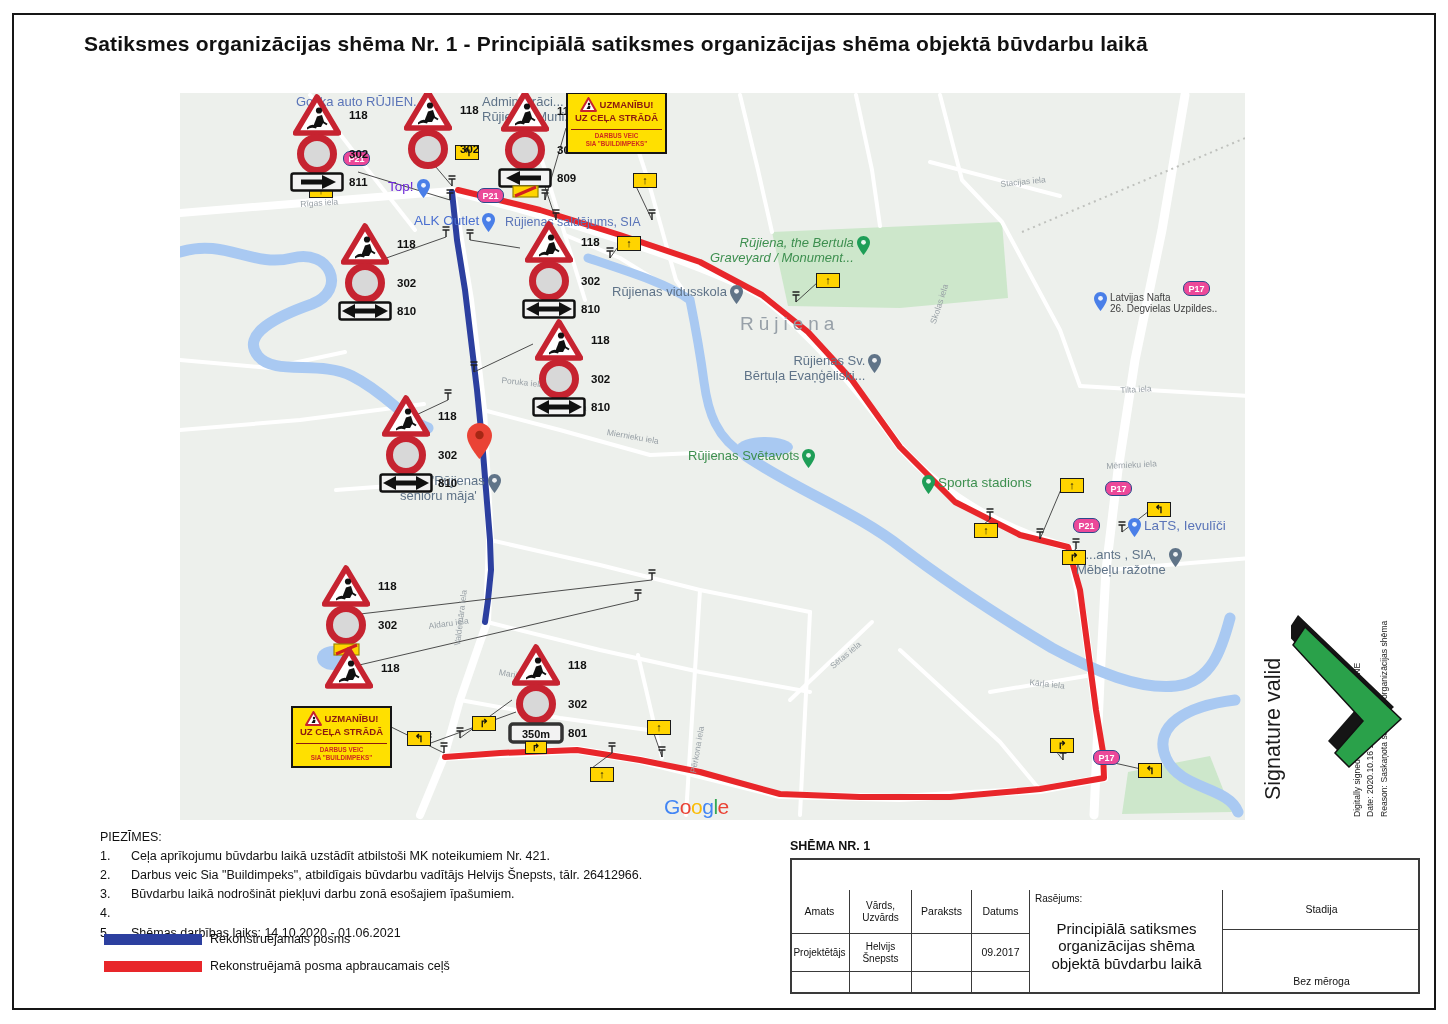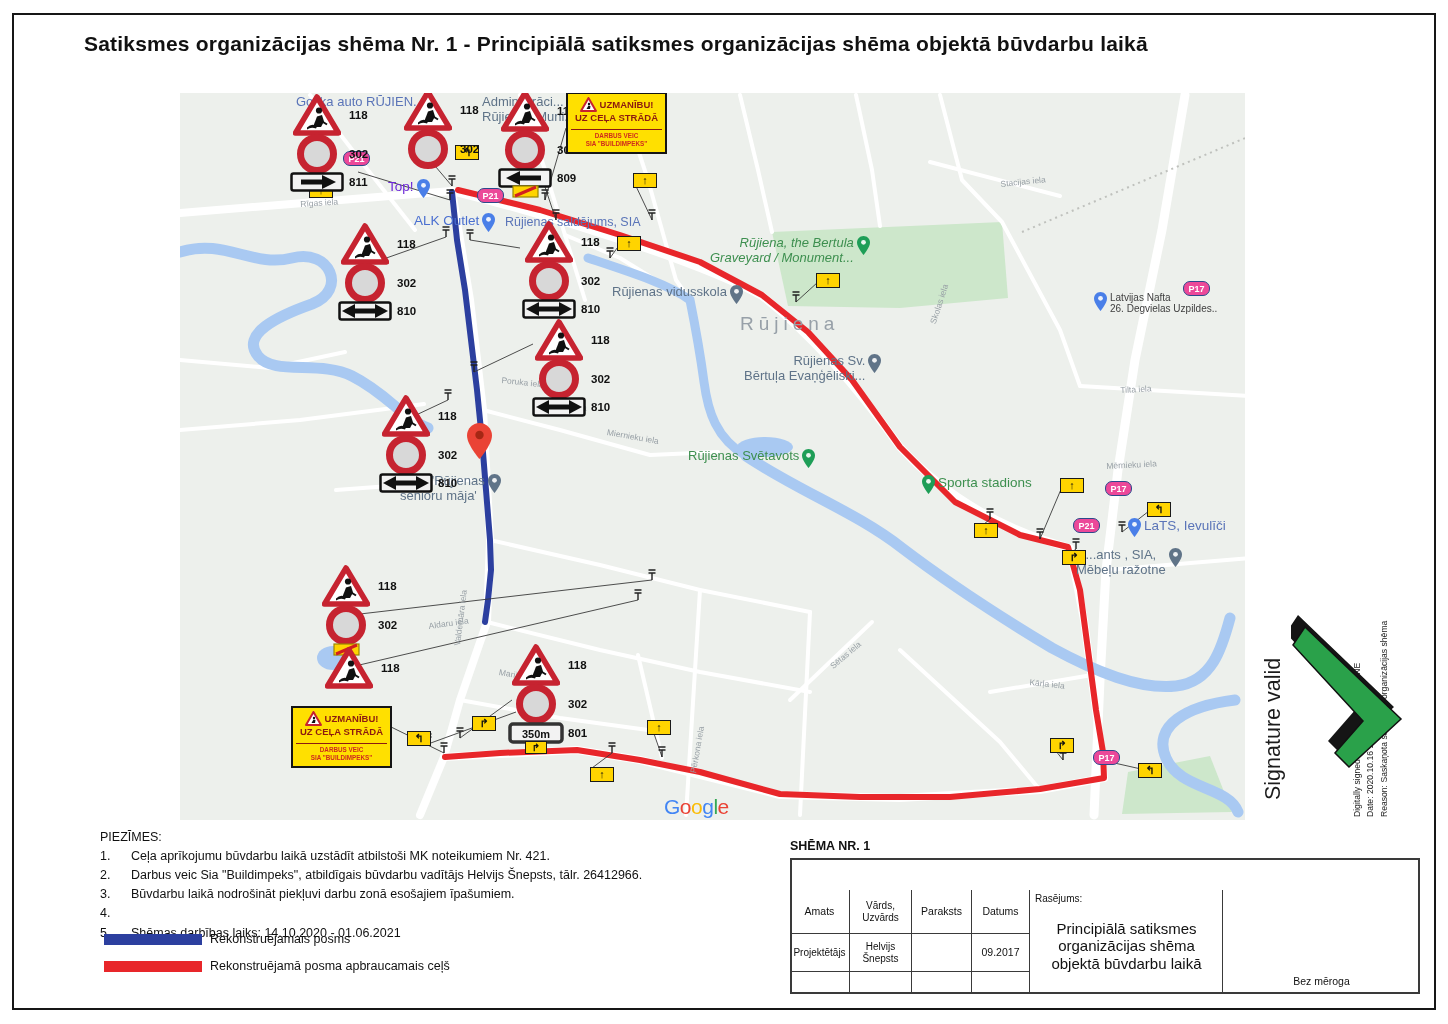--- a/index.html
+++ b/index.html
@@ -672,20 +672,21 @@
   <div class="cell" style="left:0;top:76px;width:60px;height:38px;border-bottom-width:1.5px;border-right-width:1.5px;font-size:10px;">Projektētājs</div>
   <div class="cell" style="left:60px;top:76px;width:62px;height:38px;border-bottom-width:1.5px;border-right-width:1.5px;font-size:10px;">Helvijs Šnepsts</div>
   <div class="cell" style="left:122px;top:76px;width:60px;height:38px;border-bottom-width:1.5px;border-right-width:1.5px;"></div>
   <div class="cell" style="left:182px;top:76px;width:58px;height:38px;border-bottom-width:1.5px;border-right-width:1.5px;">09.2017</div>
   <div class="cell" style="left:0;top:114px;width:60px;height:22px;border-right-width:1.5px;"></div>
   <div class="cell" style="left:60px;top:114px;width:62px;height:22px;border-right-width:1.5px;"></div>
   <div class="cell" style="left:122px;top:114px;width:60px;height:22px;border-right-width:1.5px;"></div>
   <div class="cell" style="left:182px;top:114px;width:58px;height:22px;border-right-width:1.5px;"></div>
   <div class="cell" style="left:240px;top:32px;width:193px;height:104px;border-right-width:1.5px;align-items:flex-start;justify-content:flex-start;padding:3px 5px;font-size:10px;">Rasējums:</div>
   <div class="cell" style="left:240px;top:46px;width:193px;height:84px;font-size:15px;padding:0 8px;">Principiālā satiksmes organizācijas shēma objektā būvdarbu laikā</div>
+  <div class="cell" style="left:433px;top:32px;width:197px;height:40px;border-bottom-width:1.5px;">Stadija</div>
   <div class="cell" style="left:433px;top:110px;width:197px;height:26px;">Bez mēroga</div>
 </div>
 
 <div class="sig">
   <div class="sig-inner">
     <div class="sig-valid">Signature valid</div>
     <div class="sig-small">
       <div>Digitally signed by SARMĪTE PĒRKONE</div>
       <div>Date: 2020.10.16 12:5 EEST</div>
       <div>Reason: Saskaņota satiksmes organizācijas shēma</div>

